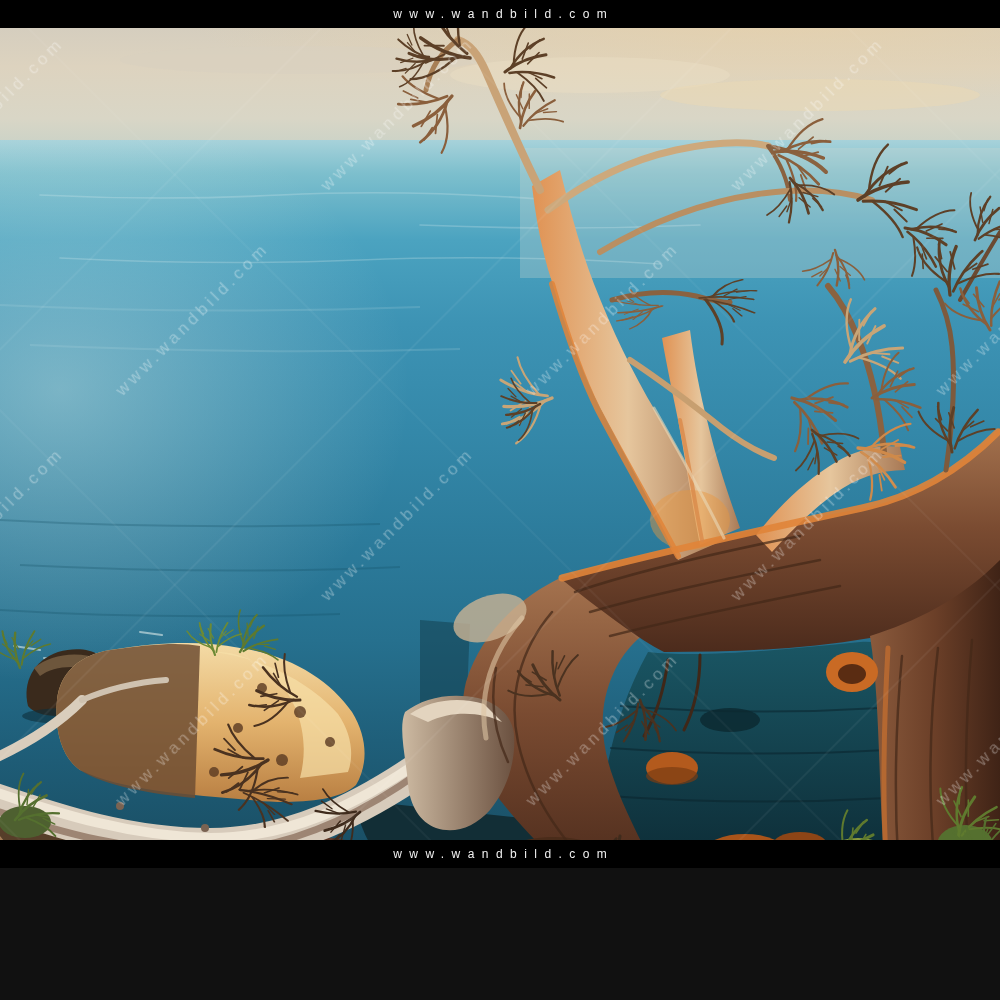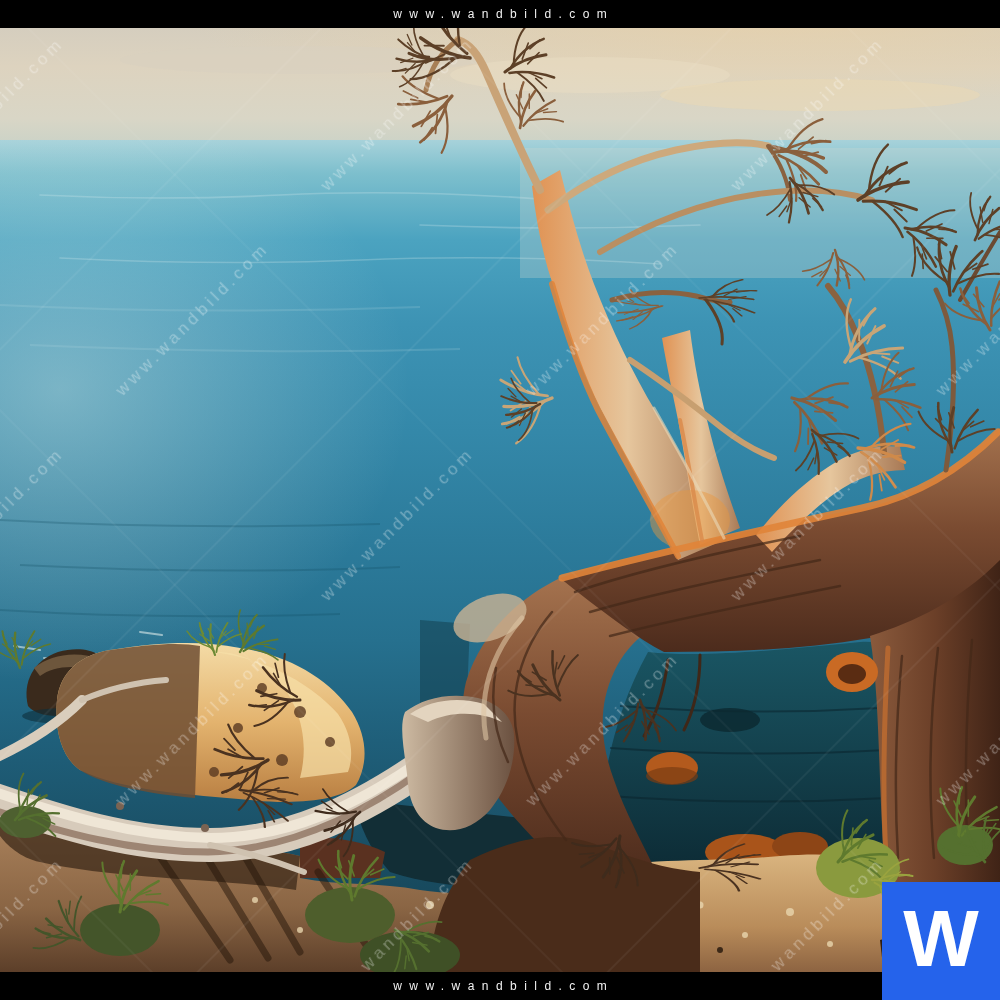--- a/index.html
+++ b/index.html
@@ -1,16 +1,16 @@
 <!DOCTYPE html>
 <html><head>
 <meta charset="utf-8">
 <style>
   html,body{margin:0;padding:0;background:#111;}
-  .stage{position:relative;width:1000px;height:1000px;overflow:hidden;background:#000;
+  .stage{position:relative;width:1000px;height:868px;overflow:hidden;background:#000;
          font-family:"Liberation Sans",sans-serif;}
   .photo-svg{position:absolute;left:0;top:0;width:1000px;height:1000px;z-index:1;display:block;}
   .bar{position:absolute;left:0;right:0;height:28px;background:#000;display:flex;
        align-items:center;justify-content:center;z-index:30;}
   .bar.top{top:0;}
   .bar.bottom{bottom:0;}
   .bar span{color:#f2f2f2;font-size:12px;letter-spacing:.62em;text-indent:.62em;
             font-family:"Liberation Sans",sans-serif;}
   .logo{position:absolute;left:882px;top:882px;width:118px;height:118px;background:#2563eb;
         z-index:40;display:flex;align-items:center;justify-content:center;}

